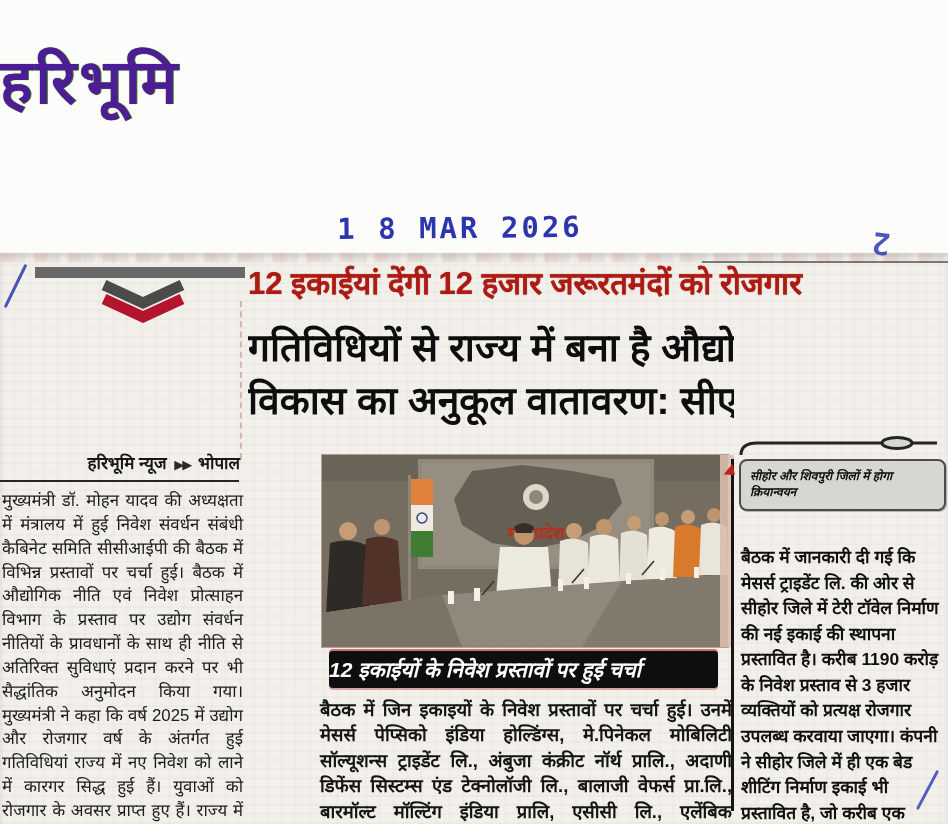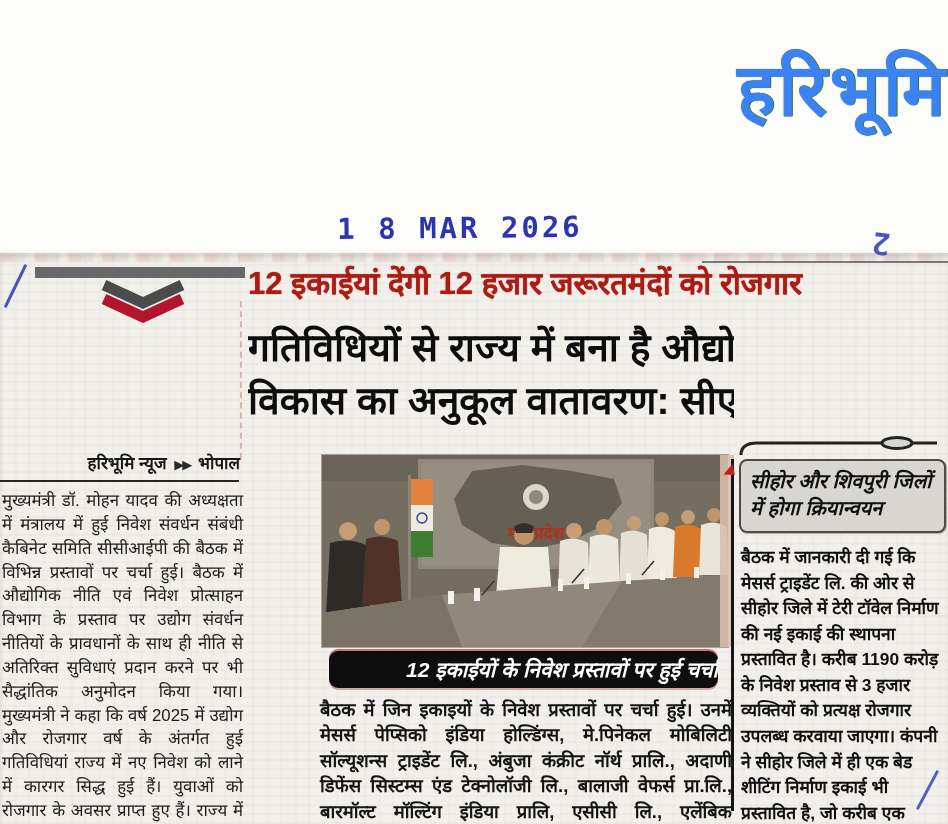--- a/index.html
+++ b/index.html
@@ -3,22 +3,22 @@
 <meta charset="utf-8">
 <style>
   html,body{margin:0;padding:0;background:#e8e8e8;}
   #page{
     position:relative;width:948px;height:824px;margin:0 auto;
     background:#fcfcfa;overflow:hidden;
     font-family:"Liberation Sans","DejaVu Sans",sans-serif;
   }
   
   .masthead{
-    position:absolute;top:38px;left:0;width:100%;text-align:right;
-    font-size:72px;font-weight:900;color:#3b82f6;letter-spacing:3px;
+    position:absolute;top:38px;left:0;width:100%;text-align:left;
+    font-size:61px;font-weight:900;color:#4c1d95;letter-spacing:3px;
     text-shadow:0 0 1px #3e7a1e,1px 0 0 #3e7a1e;
     font-family:"DejaVu Sans","Liberation Sans",sans-serif;
   }
   .datestamp{
     position:absolute;top:211px;left:0;width:920px;text-align:center;
     font-size:29px;font-weight:700;color:#2c35ae;letter-spacing:3px;
     font-family:"DejaVu Sans Mono","Liberation Mono",monospace;
     transform:rotate(-0.5deg);
   }
   
@@ -65,43 +65,43 @@
   .tr-line{position:absolute;top:8px;left:702px;width:246px;height:2px;background:#3a3a3a;opacity:.65;}
   .headline{
     position:absolute;top:68px;left:248px;width:486px;
     font-size:39px;font-weight:800;color:#0d0d0d;line-height:53px;
     white-space:nowrap;overflow:hidden;
   }
   .photo{position:absolute;top:202px;left:322px;width:406px;height:192px;box-shadow:0 0 0 1px rgba(90,40,40,.4);}
   .photo-edge{position:absolute;top:202px;left:728px;width:6px;height:192px;background:#dcc3b5;}
   .caption{
     position:absolute;top:398px;left:329px;width:389px;height:37px;
-    background:#0e0e0e;color:#ffffff;border-radius:9px;
+    background:#0e0e0e;color:#ffffff;border-radius:4px;
     font-size:21px;font-weight:700;font-style:italic;
-    text-align:right;line-height:37px;white-space:nowrap;overflow:hidden;
+    text-align:left;line-height:37px;white-space:nowrap;overflow:hidden;
     box-shadow:0 -2px 0 rgba(170,30,30,.6),0 2px 0 rgba(170,30,30,.35);
   }
   .cc-body{
     position:absolute;top:444px;left:320px;width:412px;
     font-size:18.4px;font-weight:700;line-height:1.38;color:#141414;
     text-align:justify;
   }
   
   .rc-divider{position:absolute;top:206px;left:731px;width:3px;height:352px;background:#151515;}
   .rc-triangle{
     position:absolute;top:212px;left:727px;width:0;height:0;
     border-left:9px solid #bf2020;border-top:7px solid transparent;border-bottom:7px solid transparent;
     transform:rotate(40deg);
   }
   .rc-pin{position:absolute;top:182px;left:737px;}
   .rc-headbox{
     position:absolute;top:206px;left:739px;width:186px;
     background:#d8d6d1;border:2px solid #4c4c4c;border-radius:8px;
     padding:7px 8px 9px 9px;
-    font-size:20px;font-weight:800;font-style:italic;line-height:1.35;color:#101010;
+    font-size:12px;font-weight:800;font-style:italic;line-height:1.35;color:#101010;
     box-shadow:1px 1px 0 rgba(0,0,0,.25);
   }
   .rc-body{
     position:absolute;top:292px;left:741px;width:202px;
     font-size:17.4px;font-weight:700;line-height:1.47;color:#101010;
   }
   
   .pen{position:absolute;background:#2c3ab0;border-radius:2px;}
   .pen-tl{top:262px;left:14px;width:3px;height:48px;transform:rotate(26deg);opacity:.85;}
   .pen-br{top:768px;left:926px;width:3px;height:44px;transform:rotate(28deg);opacity:.8;}

